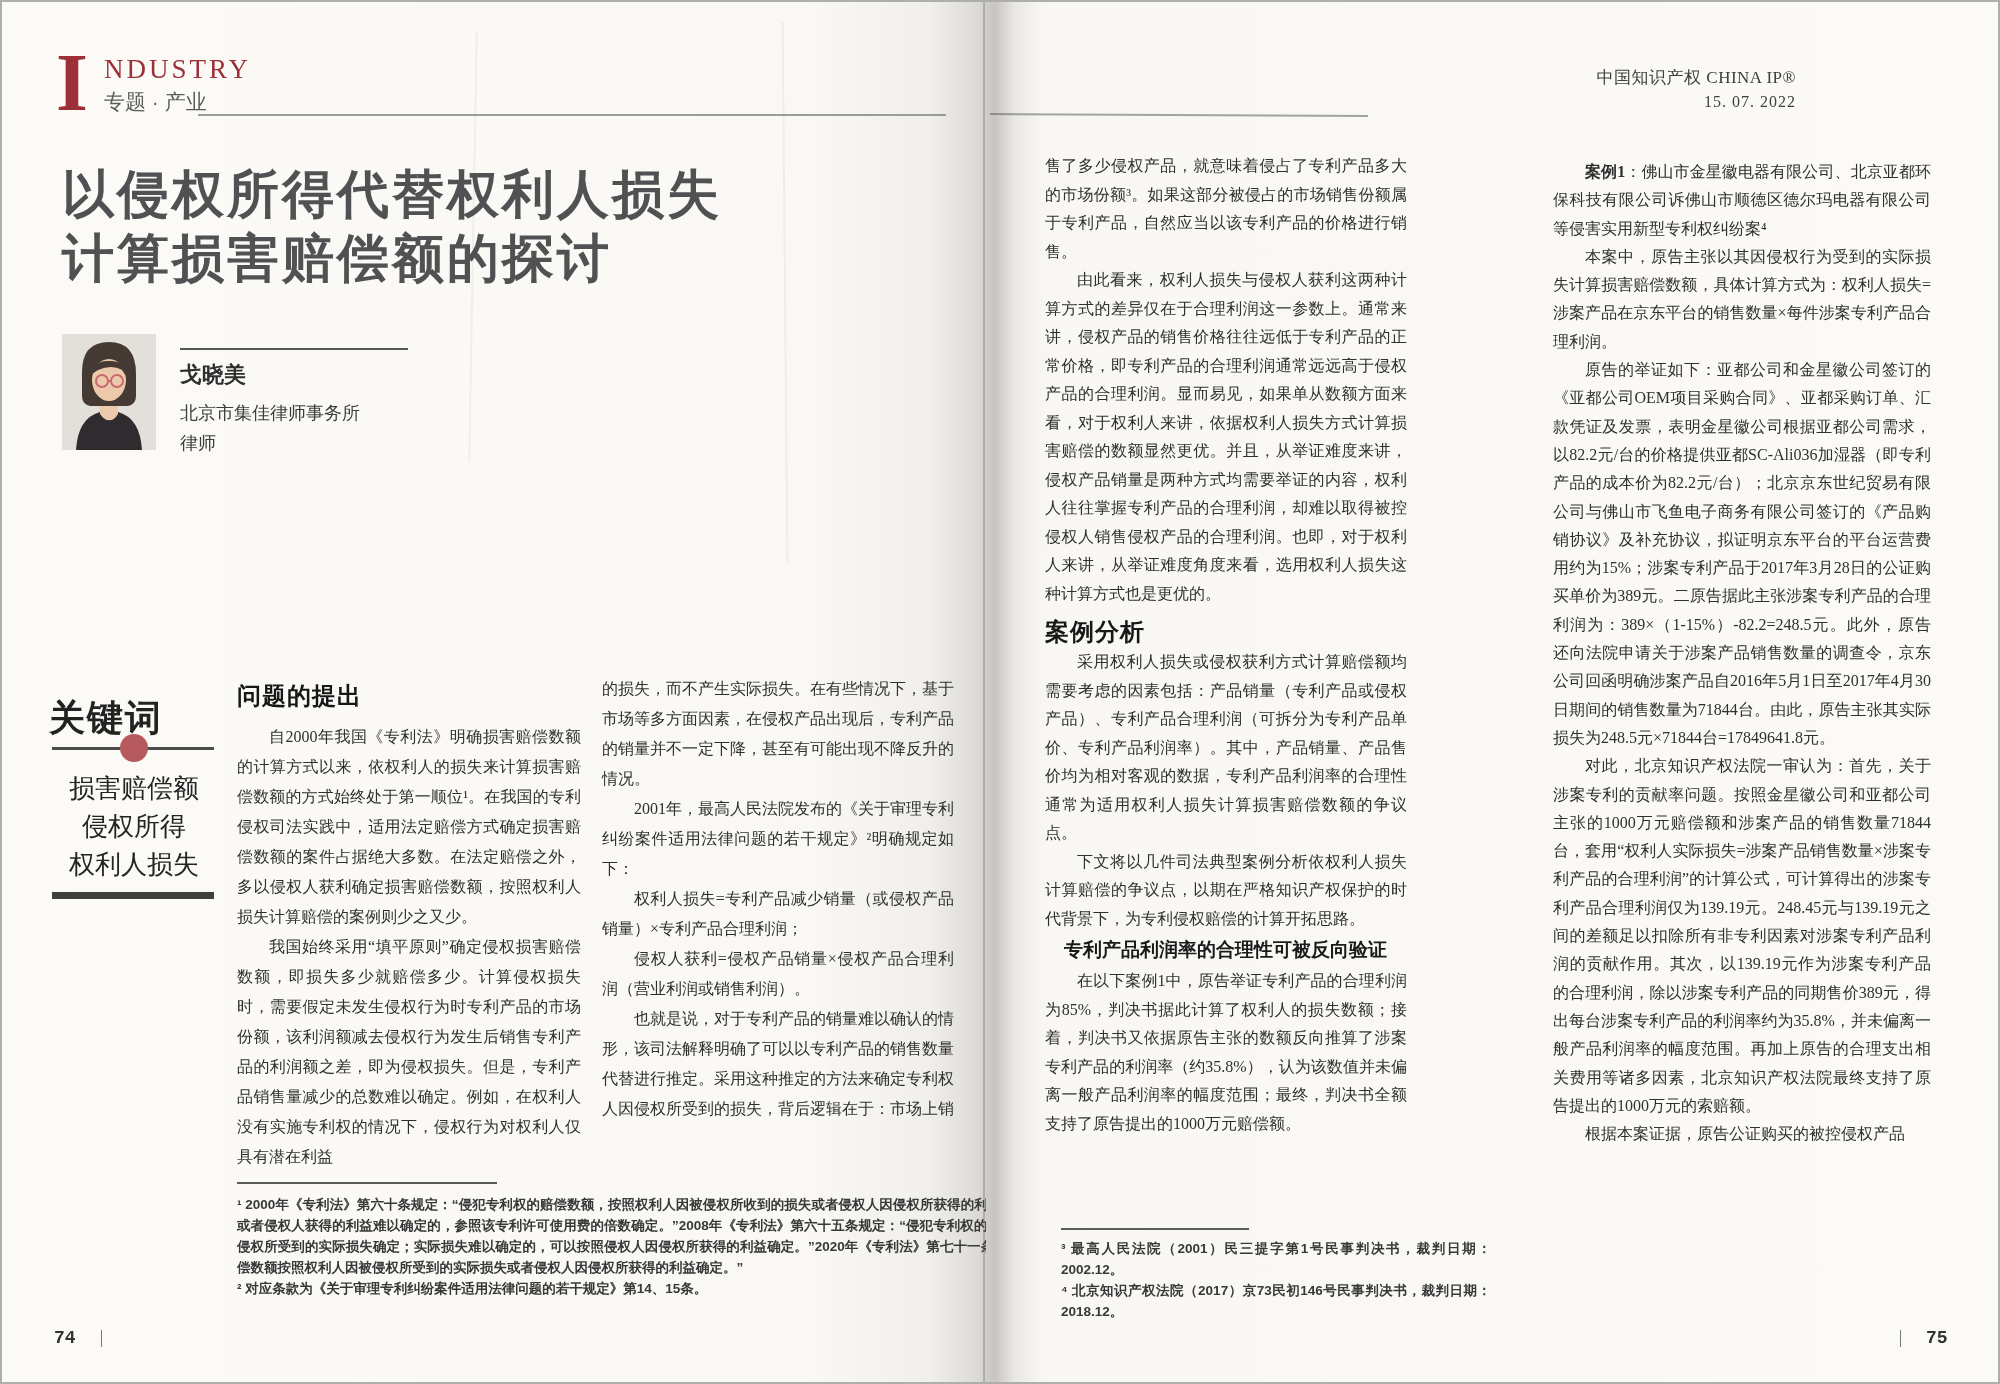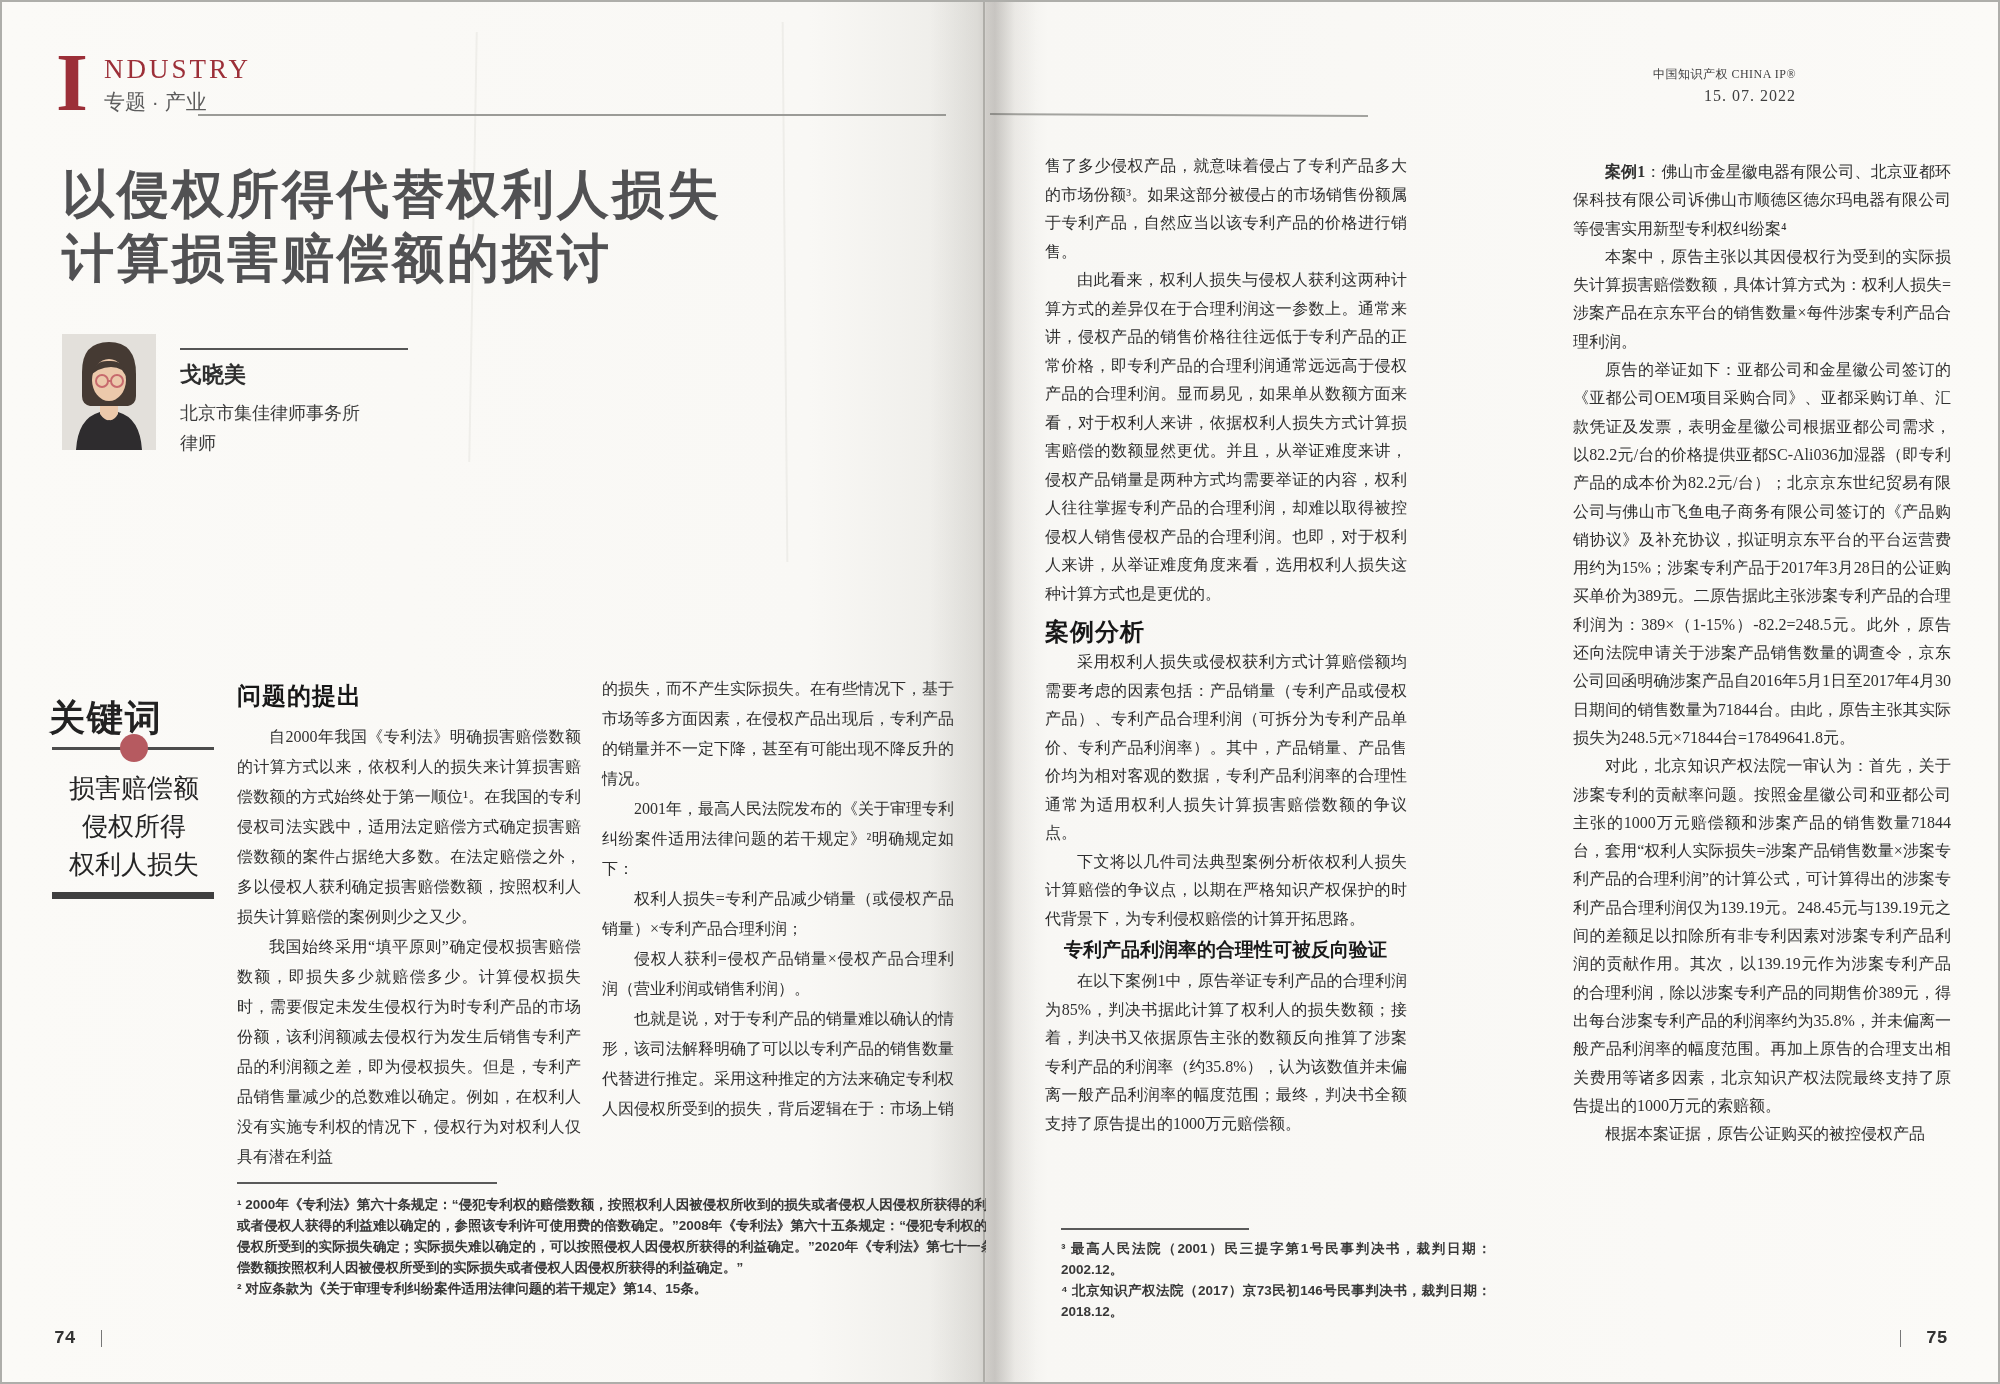--- a/index.html
+++ b/index.html
@@ -23,21 +23,21 @@
   .crease.c1{left:470px;top:30px;height:430px;transform:rotate(1deg);}
   .crease.c2{left:782px;top:20px;height:540px;transform:rotate(-0.5deg);}
 
   
   .cap-i{position:absolute;left:54px;top:40px;font-size:82px;line-height:1;font-weight:bold;color:#9c2f38;font-family:"Liberation Serif","DejaVu Serif",serif;}
   .mast-word{position:absolute;left:102px;top:52px;font-size:27px;letter-spacing:3px;color:#9c2f38;font-family:"Liberation Serif","DejaVu Serif",serif;}
   .mast-sub{position:absolute;left:102px;top:86px;font-size:21px;color:#5c5c5c;font-family:"Liberation Sans","DejaVu Sans",sans-serif;}
   .mast-rule-left{position:absolute;left:196px;top:112px;width:748px;height:2px;background:#9b9b97;}
   .mast-rule-right{position:absolute;left:4px;top:112px;width:378px;height:2px;background:#a3a39f;transform:rotate(0.3deg);}
   .journal-head{position:absolute;left:450px;top:64px;width:360px;text-align:right;color:#3e3e3e;}
-  .journal-name{font-size:12px;letter-spacing:0.5px;}
+  .journal-name{font-size:17px;letter-spacing:0.5px;}
   .journal-date{font-size:16px;margin-top:4px;letter-spacing:1px;}
 
   
   .title{position:absolute;left:60px;top:160px;width:760px;
     font-family:"Liberation Sans","DejaVu Sans",sans-serif;
     font-weight:800;font-size:52px;line-height:64px;letter-spacing:3px;color:#515153;}
   .author{position:absolute;left:60px;top:330px;}
   .author-photo{position:absolute;left:0;top:2px;width:94px;height:116px;background:#dddad5;overflow:hidden;}
   .author-rule{position:absolute;left:118px;top:16px;width:228px;height:2px;background:#555;}
   .author-name{position:absolute;left:118px;top:28px;font-size:22px;font-weight:bold;color:#2e2e2e;font-family:"Liberation Sans","DejaVu Sans",sans-serif;}
@@ -173,21 +173,21 @@
     <div class="col col-a" style="left:59px;top:150px;">
       <p class="noindent">售了多少侵权产品，就意味着侵占了专利产品多大的市场份额³。如果这部分被侵占的市场销售份额属于专利产品，自然应当以该专利产品的价格进行销售。</p>
       <p>由此看来，权利人损失与侵权人获利这两种计算方式的差异仅在于合理利润这一参数上。通常来讲，侵权产品的销售价格往往远低于专利产品的正常价格，即专利产品的合理利润通常远远高于侵权产品的合理利润。显而易见，如果单从数额方面来看，对于权利人来讲，依据权利人损失方式计算损害赔偿的数额显然更优。并且，从举证难度来讲，侵权产品销量是两种方式均需要举证的内容，权利人往往掌握专利产品的合理利润，却难以取得被控侵权人销售侵权产品的合理利润。也即，对于权利人来讲，从举证难度角度来看，选用权利人损失这种计算方式也是更优的。</p>
       <h3 class="sec-head">案例分析</h3>
       <p>采用权利人损失或侵权获利方式计算赔偿额均需要考虑的因素包括：产品销量（专利产品或侵权产品）、专利产品合理利润（可拆分为专利产品单价、专利产品利润率）。其中，产品销量、产品售价均为相对客观的数据，专利产品利润率的合理性通常为适用权利人损失计算损害赔偿数额的争议点。</p>
       <p>下文将以几件司法典型案例分析依权利人损失计算赔偿的争议点，以期在严格知识产权保护的时代背景下，为专利侵权赔偿的计算开拓思路。</p>
       <h4 class="sub-head">专利产品利润率的合理性可被反向验证</h4>
       <p>在以下案例1中，原告举证专利产品的合理利润为85%，判决书据此计算了权利人的损失数额；接着，判决书又依据原告主张的数额反向推算了涉案专利产品的利润率（约35.8%），认为该数值并未偏离一般产品利润率的幅度范围；最终，判决书全额支持了原告提出的1000万元赔偿额。</p>
     </div>
 
-    <div class="col col-b" style="left:567px;top:156px;margin-left:20px;">
+    <div class="col col-b" style="left:567px;top:156px;">
       <p>
         <span class="b">案例1</span><span>：佛山市金星徽电器有限公司、北京亚都环保科技有限公司诉佛山市顺德区德尔玛电器有限公司等侵害实用新型专利权纠纷案⁴</span>
       </p>
       <p>本案中，原告主张以其因侵权行为受到的实际损失计算损害赔偿数额，具体计算方式为：权利人损失=涉案产品在京东平台的销售数量×每件涉案专利产品合理利润。</p>
       <p>原告的举证如下：亚都公司和金星徽公司签订的《亚都公司OEM项目采购合同》、亚都采购订单、汇款凭证及发票，表明金星徽公司根据亚都公司需求，以82.2元/台的价格提供亚都SC-Ali036加湿器（即专利产品的成本价为82.2元/台）；北京京东世纪贸易有限公司与佛山市飞鱼电子商务有限公司签订的《产品购销协议》及补充协议，拟证明京东平台的平台运营费用约为15%；涉案专利产品于2017年3月28日的公证购买单价为389元。二原告据此主张涉案专利产品的合理利润为：389×（1-15%）-82.2=248.5元。此外，原告还向法院申请关于涉案产品销售数量的调查令，京东公司回函明确涉案产品自2016年5月1日至2017年4月30日期间的销售数量为71844台。由此，原告主张其实际损失为248.5元×71844台=17849641.8元。</p>
       <p>对此，北京知识产权法院一审认为：首先，关于涉案专利的贡献率问题。按照金星徽公司和亚都公司主张的1000万元赔偿额和涉案产品的销售数量71844台，套用“权利人实际损失=涉案产品销售数量×涉案专利产品的合理利润”的计算公式，可计算得出的涉案专利产品合理利润仅为139.19元。248.45元与139.19元之间的差额足以扣除所有非专利因素对涉案专利产品利润的贡献作用。其次，以139.19元作为涉案专利产品的合理利润，除以涉案专利产品的同期售价389元，得出每台涉案专利产品的利润率约为35.8%，并未偏离一般产品利润率的幅度范围。再加上原告的合理支出相关费用等诸多因素，北京知识产权法院最终支持了原告提出的1000万元的索赔额。</p>
       <p>根据本案证据，原告公证购买的被控侵权产品</p>
     </div>
 
     <div class="fn-rule" style="left:75px;top:1226px;width:188px;"></div>

